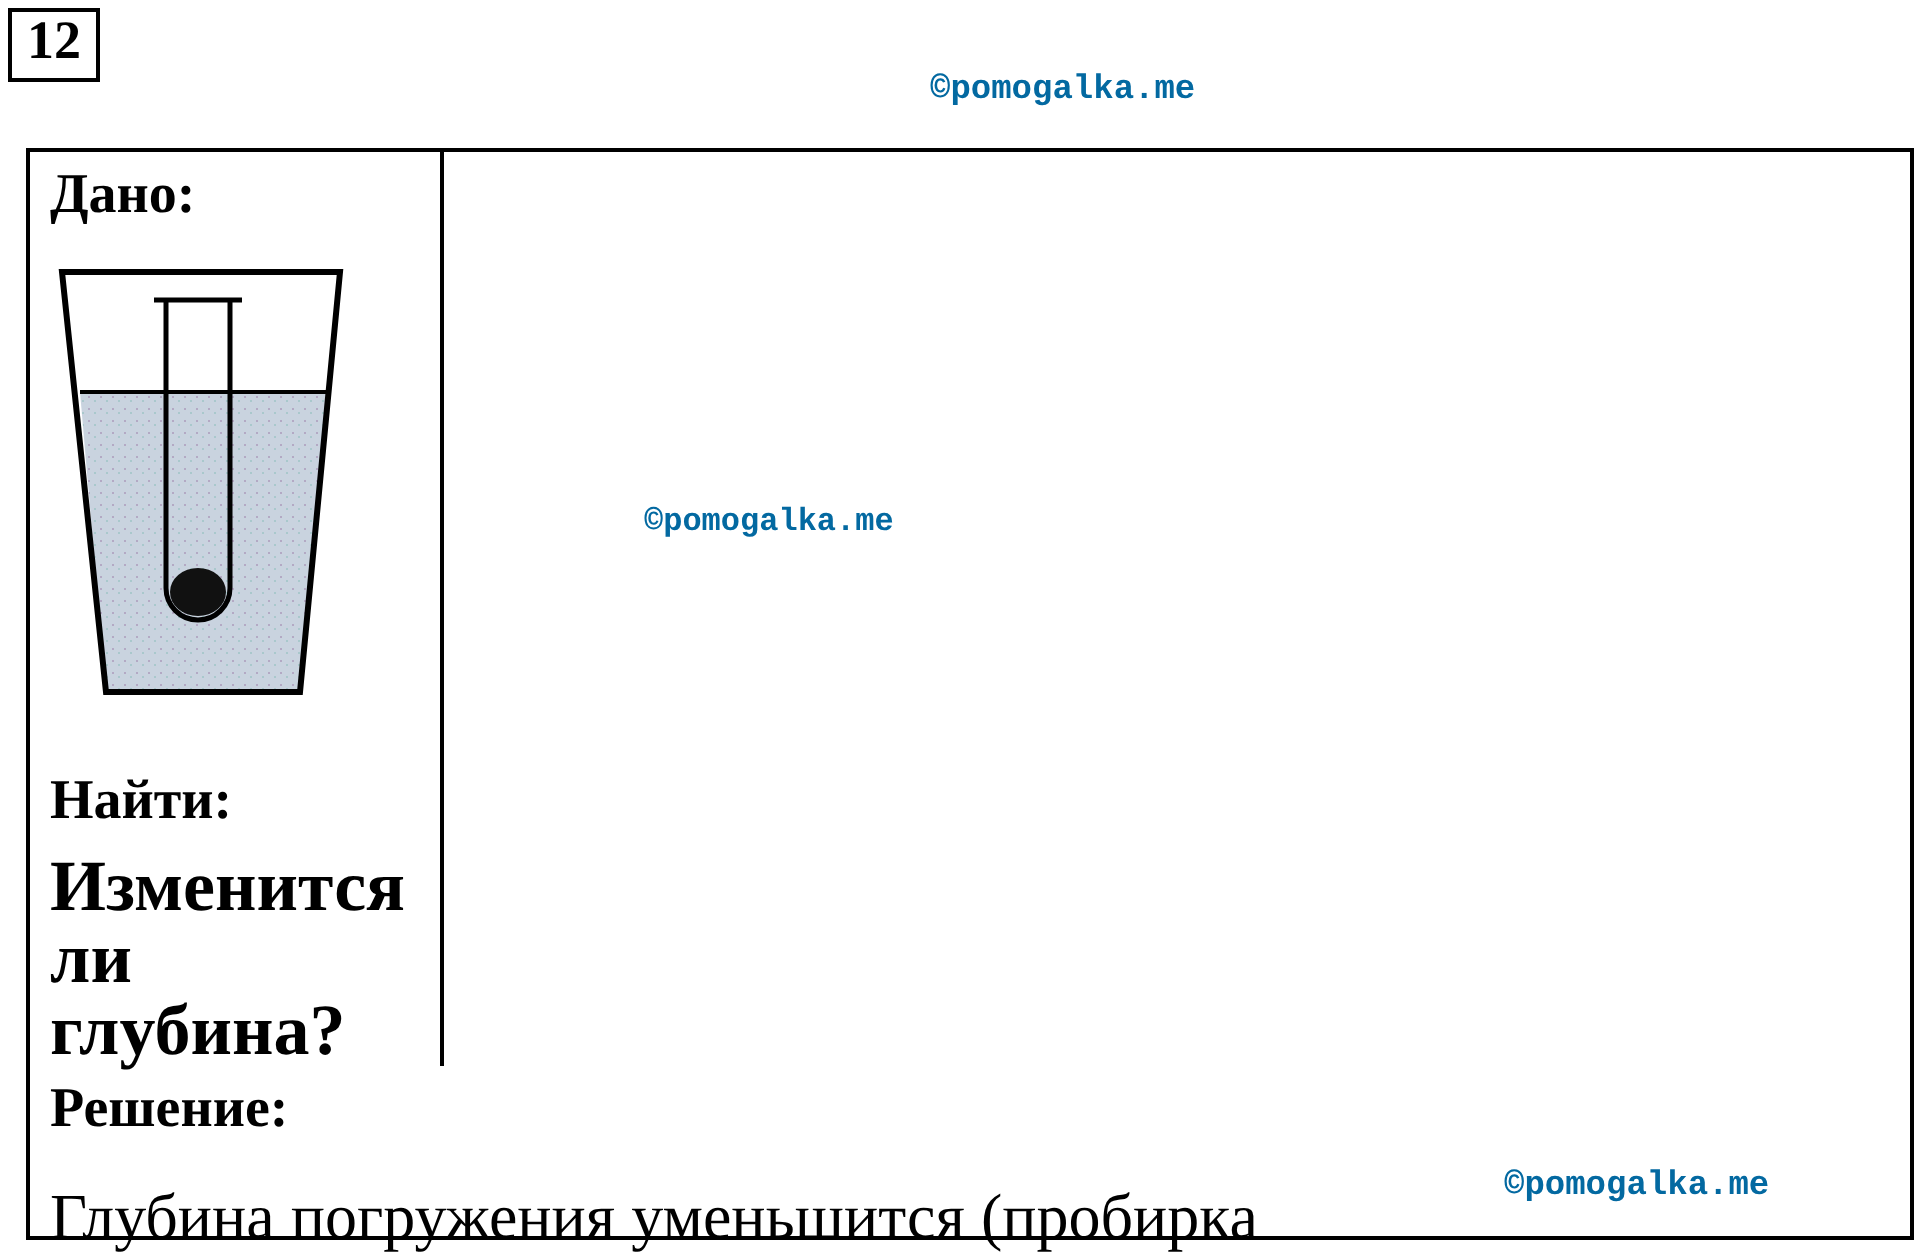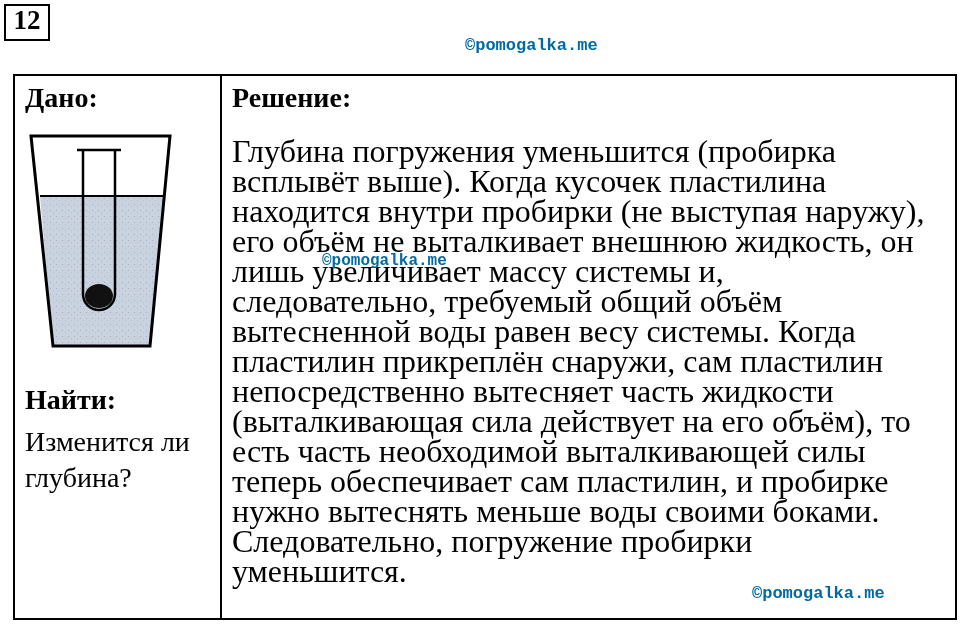--- a/index.html
+++ b/index.html
@@ -7,28 +7,28 @@
          font-family: "Liberation Serif", serif; color: #000; }
   .task-num { position: absolute; left: 4px; top: 4px; width: 46px; height: 37px;
               border: 2px solid #000; box-sizing: border-box; font-weight: bold;
               font-size: 27px; line-height: 28px; text-align: center; }
   .wm { position: absolute; font-family: Liberation Mono, monospace; font-weight: bold;
         font-size: 17px; color: #0369a1; white-space: nowrap; }
   .wm-top { left: 465px; top: 36px; }
   .wm-mid { left: 322px; top: 252px; font-size: 16px; }
   .wm-bot { left: 752px; top: 584px; }
   .table { position: absolute; left: 13px; top: 74px; width: 944px; height: 546px;
-           border: 2px solid #000; box-sizing: border-box; display: flex; }
+           border: 2px solid #000; box-sizing: border-box; display: flex; flex-direction: column; }
   .col-left { width: 207px; border-right: 2px solid #000; box-sizing: border-box;
               padding: 4px 0 0 10px; position: relative; }
   .col-right { flex: 1; padding: 4px 0 0 10px; }
   .heading { font-weight: bold; font-size: 28px; line-height: 36px; }
   .fig { margin-top: 8px; width: 148px; height: 230px; }
   .find-label { font-weight: bold; font-size: 28px; line-height: 36px; margin-top: 24px; }
-  .find-text { font-size: 28px; line-height: 36px; margin-top: 6px; width: 190px; }
+  .find-text { font-size: 36px; line-height: 36px; margin-top: 6px; width: 190px; font-weight: bold; }
   .sol-text { font-size: 32px; line-height: 30px; margin-top: 20px; width: 700px; }
   .answer { font-size: 28px; line-height: 35px; margin-top: 35px; }
   .answer-label { font-weight: bold; font-style: italic; }
 </style>
 </head>
 <body>
 
 <div class="task-num">12</div>
 <div class="wm wm-top">©pomogalka.me</div>
 

